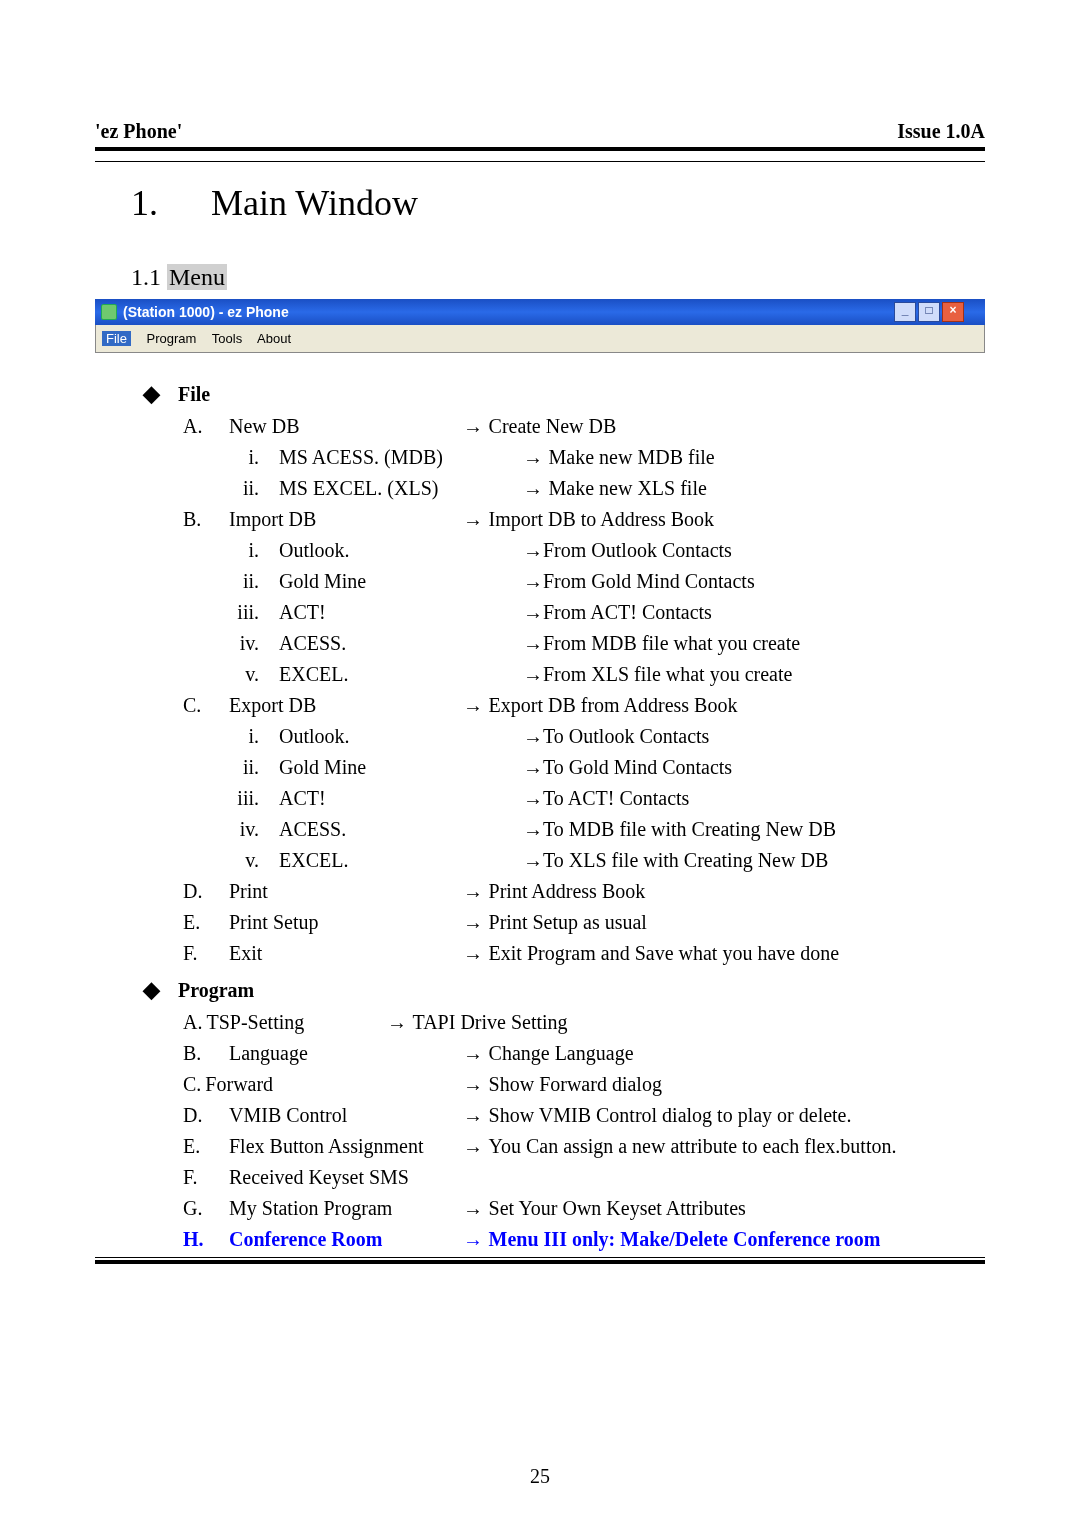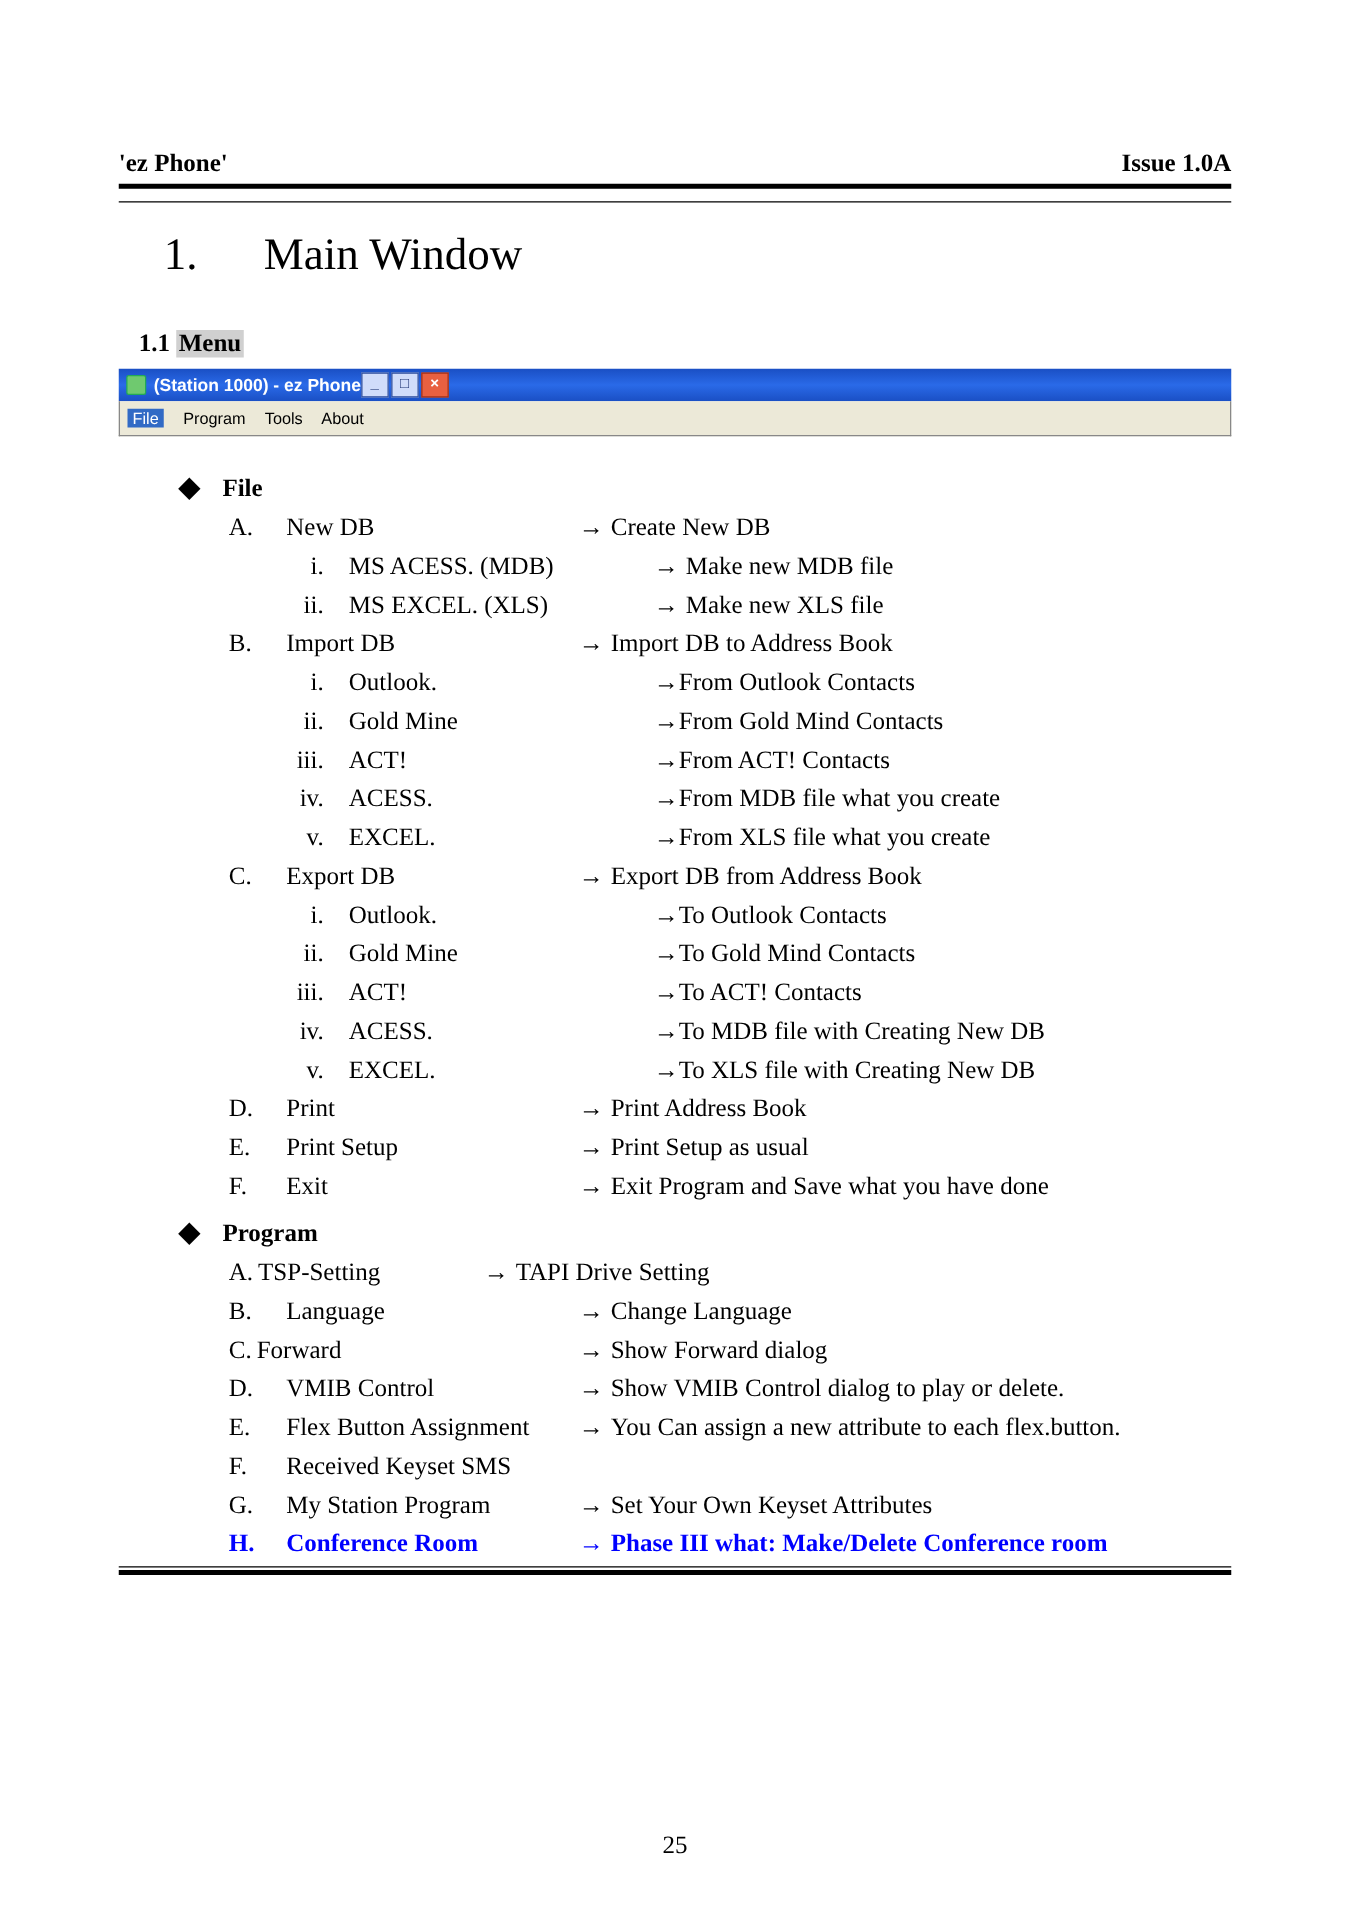--- a/index.html
+++ b/index.html
@@ -35,42 +35,43 @@
   h1.mw {
     font-weight: normal;
     font-size: 36px;
     margin: 0 0 40px 36px;
   }
   h1.mw .num {
     display: inline-block;
     width: 80px;
   }
   h2.menu {
-    font-size: 20px;
-    font-weight: bold;
-    margin: 0 0 8px 16px;
+    font-size: 24px;
+    font-weight: normal;
+    margin: 0 0 8px 36px;
   }
   h2.menu .num2 {
     display: inline-block;
   }
   h2.menu .menutxt {
     background: #d0d0d0;
     padding: 0 2px;
   }
   .app-window {
     margin: 0 0 24px 0;
   }
   .titlebar {
     background: linear-gradient(to bottom, #1a4fc4 0%, #2a6ae8 50%, #1a4fc4 100%);
     color: #fff;
     font-family: Tahoma, Arial, sans-serif;
     font-size: 14px;
     font-weight: bold;
-    padding: 3px 8px 3px 6px;
-    display: flex;
+    padding: 3px 21px 3px 6px;
+    display: flex;
+    justify-content: space-between;
     align-items: center;
   }
   .titlebar .ttext {
     display: flex;
     align-items: center;
     gap: 6px;
   }
   .titlebar .ticon {
     width: 14px;
     height: 14px;
@@ -384,21 +385,21 @@
           <span class="marker">G.</span>
           <span>My Station Program</span>
         </span>
         <span class="desc"><span class="arrow">→ </span><span>Set Your Own Keyset Attributes</span></span>
       </div>
     <div class="row lvlA blue">
         <span class="col-l colA-left">
           <span class="marker">H.</span>
           <span>Conference Room</span>
         </span>
-        <span class="desc"><span class="arrow">→ </span><span>Phase III what: Make/Delete Conference room</span></span>
+        <span class="desc"><span class="arrow">→ </span><span>Menu III only: Make/Delete Conference room</span></span>
       </div>
 
   </div>
 
   <div style="margin-top:2px;">
     <div class="thin-rule" style="margin-bottom:2px;"></div>
     <div class="thick-rule-bottom"></div>
   </div>
 </div>
 

